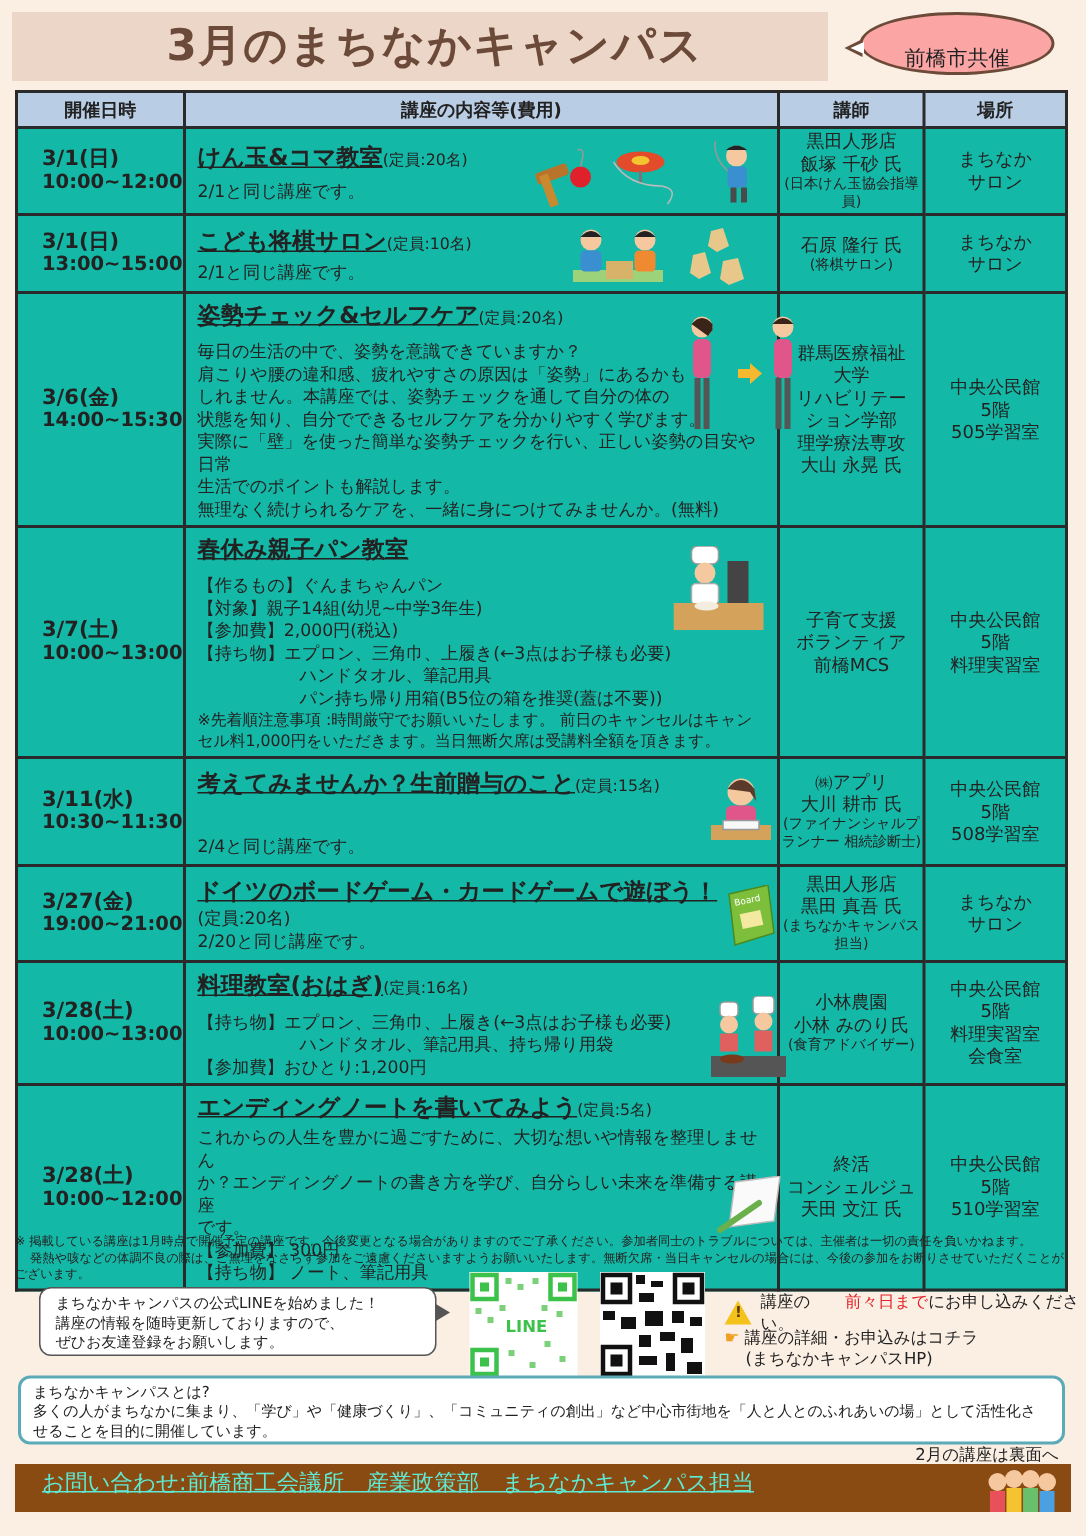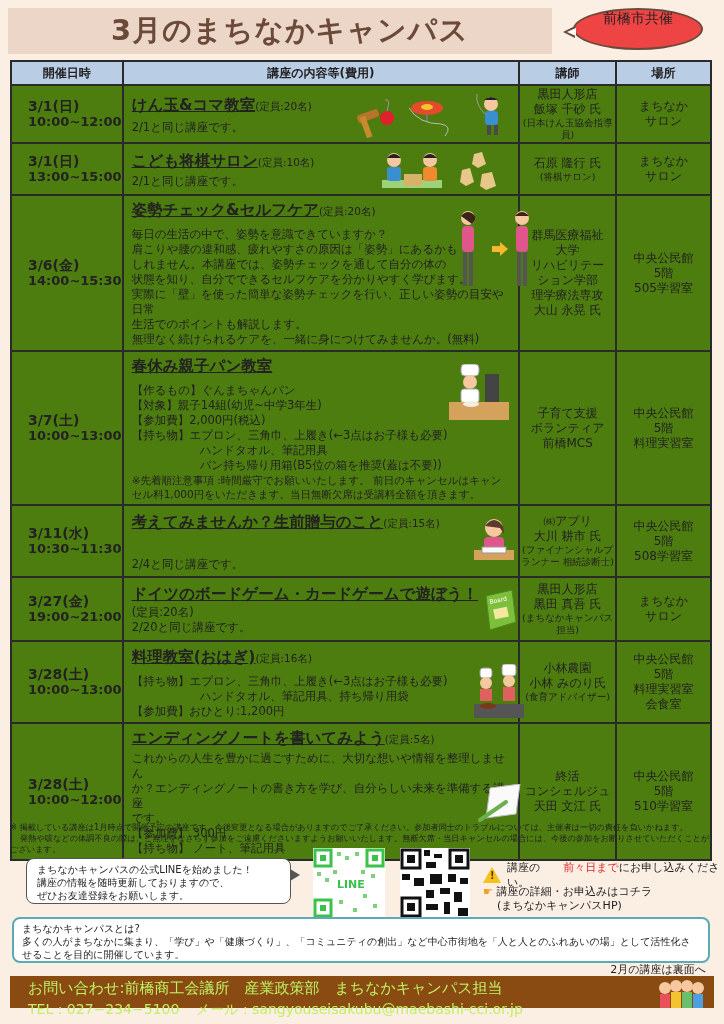--- a/index.html
+++ b/index.html
@@ -15,40 +15,40 @@
     background: #ecd6c7;
     display: flex; align-items: center; justify-content: center;
   }
   .title-bar h1 {
     font-size: 29px; color: #6b4a3a; font-weight: bold; letter-spacing: 1px;
     padding-left: 20px;
   }
   .sponsor-bubble {
     position: absolute; left: 573px; top: 8px; width: 130px; height: 42px;
     border: 2px solid #6b4a3a; border-radius: 50%;
-    background: #ef4444;
-    display: flex; align-items: flex-start; justify-content: center;
+    background: #fca5a5;
+    display: flex; align-items: flex-end; justify-content: center;
     font-size: 14px; color: #222;
   }
   .sponsor-bubble::before {
     content: ""; position: absolute; left: -12px; top: 16px;
     width: 0; height: 0;
     border-top: 6px solid transparent; border-bottom: 6px solid transparent;
     border-right: 12px solid #6b4a3a;
   }
   .sponsor-bubble::after {
     content: ""; position: absolute; left: -8px; top: 18px;
     width: 0; height: 0;
     border-top: 4px solid transparent; border-bottom: 4px solid transparent;
     border-right: 9px solid #fff;
   }
 
   table.schedule {
     position: absolute; left: 10px; top: 60px; width: 702px;
-    border-collapse: collapse; background: #4d7c0f;
+    border-collapse: collapse; background: #14b8a6;
   }
   table.schedule th, table.schedule td {
     border: 2px solid #2a2a2a; vertical-align: middle;
   }
   table.schedule th {
     background: #b9cde5; font-size: 12px; font-weight: bold; height: 24px;
     text-align: center;
   }
   col.c-date { width: 107px; }
   col.c-content { width: 401px; }
@@ -103,21 +103,21 @@
 
   .about-box {
     position: absolute; left: 12px; top: 917px; width: 698px; height: 46px;
     border: 2.5px solid #5aaab8; border-radius: 8px; background: #fff;
     font-size: 10px; line-height: 13px; padding: 3px 8px;
   }
   .back-link { position: absolute; right: 18px; top: 962px; font-size: 11px; color: #222; }
 
   .footer {
     position: absolute; left: 10px; top: 976px; width: 704px; height: 32px;
-    background: #8a4b12; color: #bef264; padding: 2px 0 0 18px;
+    background: #8a4b12; color: #5eead4; padding: 2px 0 0 18px; text-decoration: underline;
   }
   .footer .f1 { font-size: 15px; line-height: 21px; }
   .footer .f2 { font-size: 14px; line-height: 20px; }
   .footer .kids { position: absolute; right: 10px; top: 2px; width: 46px; height: 40px; }
 </style>
 </head>
 <body>
 
 <div class="title-bar">
   <h1>3月のまちなかキャンパス</h1>
@@ -486,26 +486,20 @@
 
 <div class="about-box">
   <div>まちなかキャンパスとは?</div>
   <div>多くの人がまちなかに集まり、「学び」や「健康づくり」、「コミュニティの創出」など中心市街地を「人と人とのふれあいの場」として活性化させることを目的に開催しています。</div>
 </div>
 
 <div class="back-link">2月の講座は裏面へ</div>
 
 <div class="footer">
   <div class="f1">お問い合わせ:前橋商工会議所　産業政策部　まちなかキャンパス担当</div>
-  <div class="f2">
-    <span>TEL :</span>
-    <span>027−234−5100</span>
-    <span style="margin-left:12px">メール :</span>
-    <span>sangyouseisakubu@maebashi-cci.or.jp</span>
-  </div>
   <svg class="kids" viewBox="0 0 46 40">
     <circle cx="7" cy="10" r="6" fill="#f5c8a0"></circle>
       <rect x="2" y="16" width="10" height="14" fill="#e8505a"></rect>
     <circle cx="18" cy="8" r="6" fill="#f5c8a0"></circle>
       <rect x="13" y="14" width="10" height="16" fill="#f5c230"></rect>
     <circle cx="29" cy="8" r="6" fill="#f5c8a0"></circle>
       <rect x="24" y="14" width="10" height="16" fill="#6ac06a"></rect>
     <circle cx="40" cy="10" r="6" fill="#f5c8a0"></circle>
       <rect x="35" y="16" width="10" height="14" fill="#4aa0e0"></rect>
   </svg>

